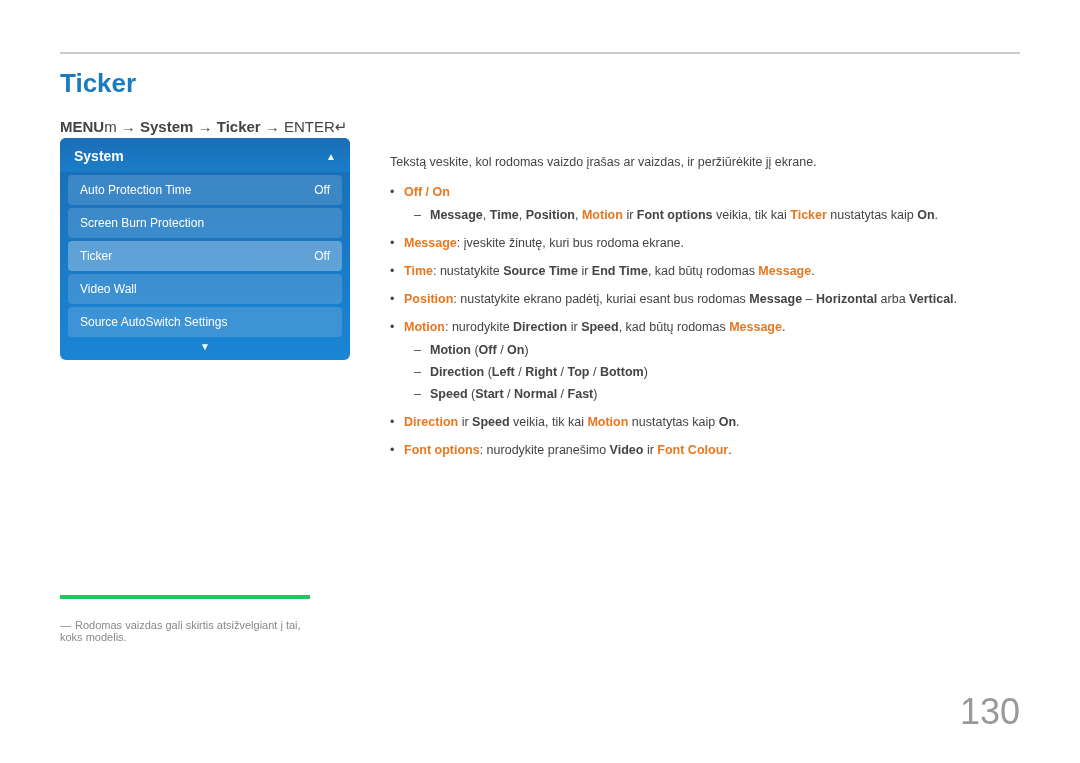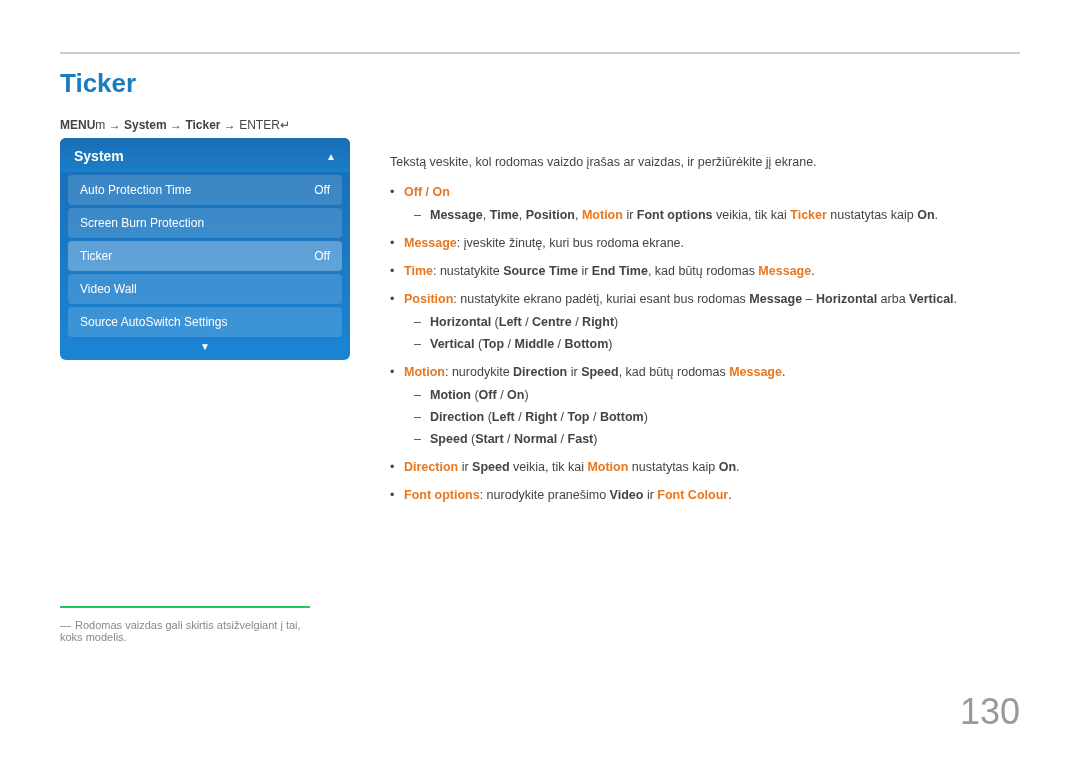--- a/index.html
+++ b/index.html
@@ -30,21 +30,21 @@
       left: 60px;
       font-size: 26px;
       font-weight: bold;
       color: #1a7bbf;
     }
 
     .menu-path {
       position: absolute;
       top: 118px;
       left: 60px;
-      font-size: 12px;
+      font-size: 15px;
       color: #444;
     }
 
     .menu-path .bold {
       font-weight: bold;
     }
 
     
     .system-panel {
       position: absolute;
@@ -161,22 +161,22 @@
     .orange { color: #e87720; font-weight: bold; text-align: right; }
     .bold { font-weight: bold; }
 
     
     .footer-note {
       position: absolute;
       bottom: 120px;
       left: 60px;
       font-size: 11px;
       color: #888;
-      border-top: 2px solid #22c55e;
-      padding-top: 11px;
+      border-top: 4px solid #22c55e;
+      padding-top: 20px;
       width: 250px;
     }
 
     .footer-note .dash {
       margin-right: 4px;
     }
 
     
     .page-number {
       position: absolute;
@@ -240,24 +240,20 @@
     <li>
       <span class="bold orange">Message</span><span>: įveskite žinutę, kuri bus rodoma ekrane.</span>
     </li>
 
     <li>
       <span class="bold orange">Time</span><span>: nustatykite <span class="bold">Source Time</span> ir <span class="bold">End Time</span>, kad būtų rodomas <span class="bold orange">Message</span>.</span>
     </li>
 
     <li>
       <span><span class="bold orange">Position</span>: nustatykite ekrano padėtį, kuriai esant bus rodomas <span class="bold">Message</span> – <span class="bold">Horizontal</span> arba <span class="bold">Vertical</span>.</span>
-      <ul class="sub-list">
-        <li><span class="bold">Horizontal</span> (<span class="bold">Left</span> / <span class="bold">Centre</span> / <span class="bold">Right</span>)</li>
-        <li><span class="bold">Vertical</span> (<span class="bold">Top</span> / <span class="bold">Middle</span> / <span class="bold">Bottom</span>)</li>
-      </ul>
     </li>
 
     <li>
       <span><span class="bold orange">Motion</span>: nurodykite <span class="bold">Direction</span> ir <span class="bold">Speed</span>, kad būtų rodomas <span class="bold orange">Message</span>.</span>
       <ul class="sub-list">
         <li><span class="bold">Motion</span> (<span class="bold">Off</span> / <span class="bold">On</span>)</li>
         <li><span class="bold">Direction</span> (<span class="bold">Left</span> / <span class="bold">Right</span> / <span class="bold">Top</span> / <span class="bold">Bottom</span>)</li>
         <li><span class="bold">Speed</span> (<span class="bold">Start</span> / <span class="bold">Normal</span> / <span class="bold">Fast</span>)</li>
       </ul>
     </li>

